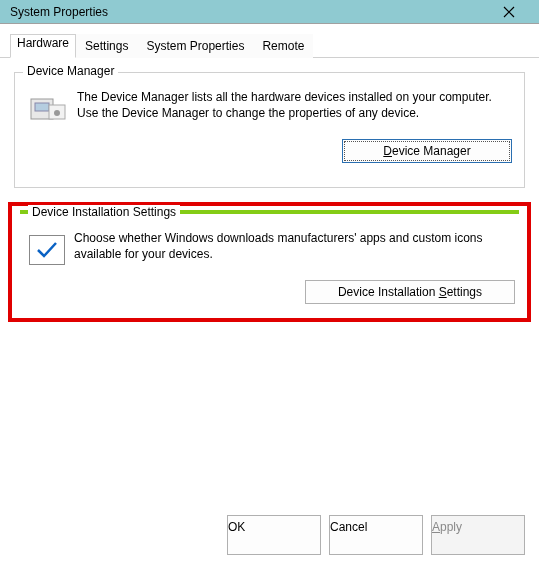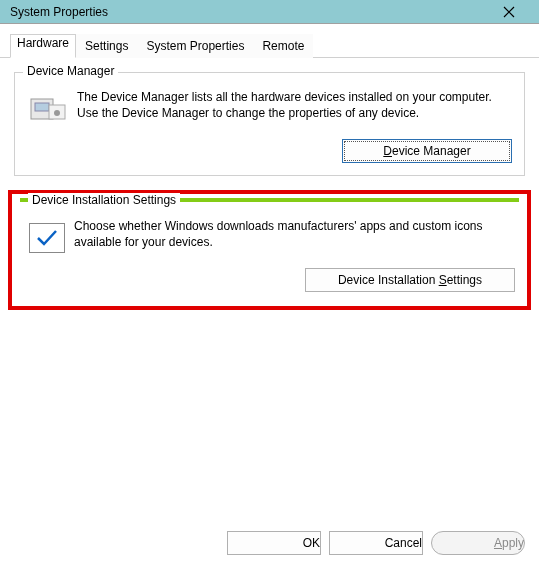--- a/index.html
+++ b/index.html
@@ -49,21 +49,21 @@
     border: 3px solid #e00000;
     padding: 1px 6px;
     margin-bottom: -1px;
   }
   .content {
     padding: 14px 14px 0 14px;
   }
   .groupbox {
     position: relative;
     border: 1px solid #d0d0d0;
-    padding: 16px 12px 12px 12px;
+    padding: 16px 12px 24px 12px;
     margin-bottom: 18px;
   }
   .groupbox-title {
     position: absolute;
     top: -9px;
     left: 8px;
     background: #fff;
     padding: 0 4px;
     font-size: 12px;
   }
@@ -119,31 +119,30 @@
     flex-shrink: 0;
   }
   .footer-btns {
     position: absolute;
     bottom: 10px;
     right: 14px;
     display: flex;
     gap: 8px;
   }
   .foot-btn {
-    width: 94px; height: 24px;
+    width: 94px; height: 40px;
     border: 1px solid #b0b0b0;
     background: #fdfdfd;
     font-size: 12px;
-    text-align: right;
+    text-align: left;
     line-height: 22px;
   }
   .foot-btn.disabled {
     color: #8a8a8a;
     background: #f4f4f4;
-    border-radius: 12px;
   }
   .underline-char { text-decoration: underline; }
 </style>
 </head>
 <body>
 
 <div class="titlebar">
   <span class="titlebar-title">System Properties</span>
   <div class="close-btn">
     <svg width="12" height="12" viewBox="0 0 12 12">

